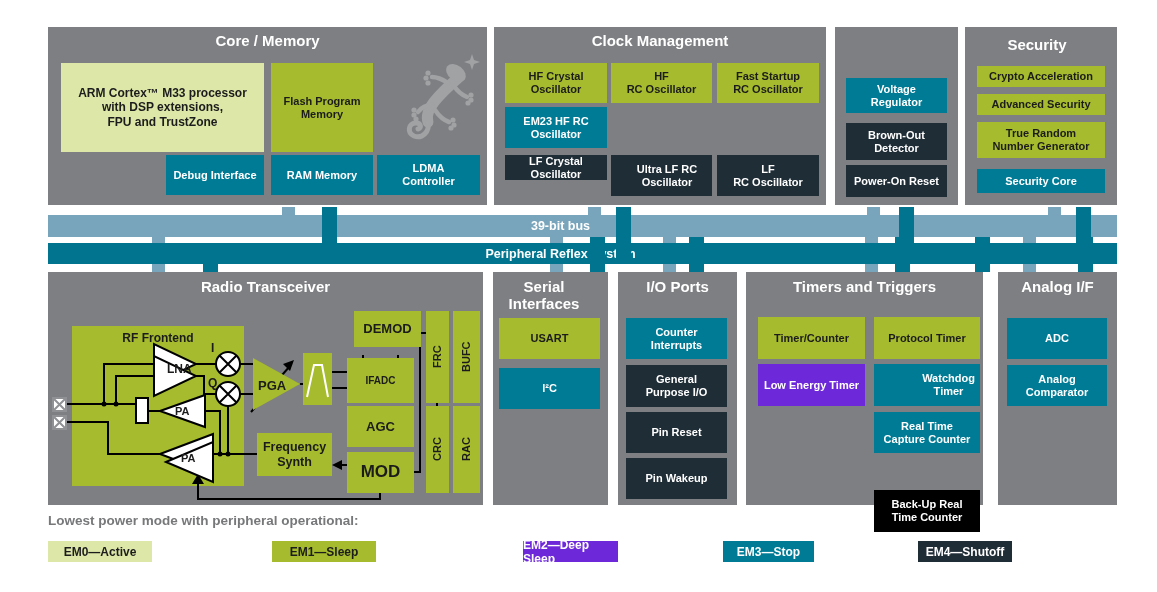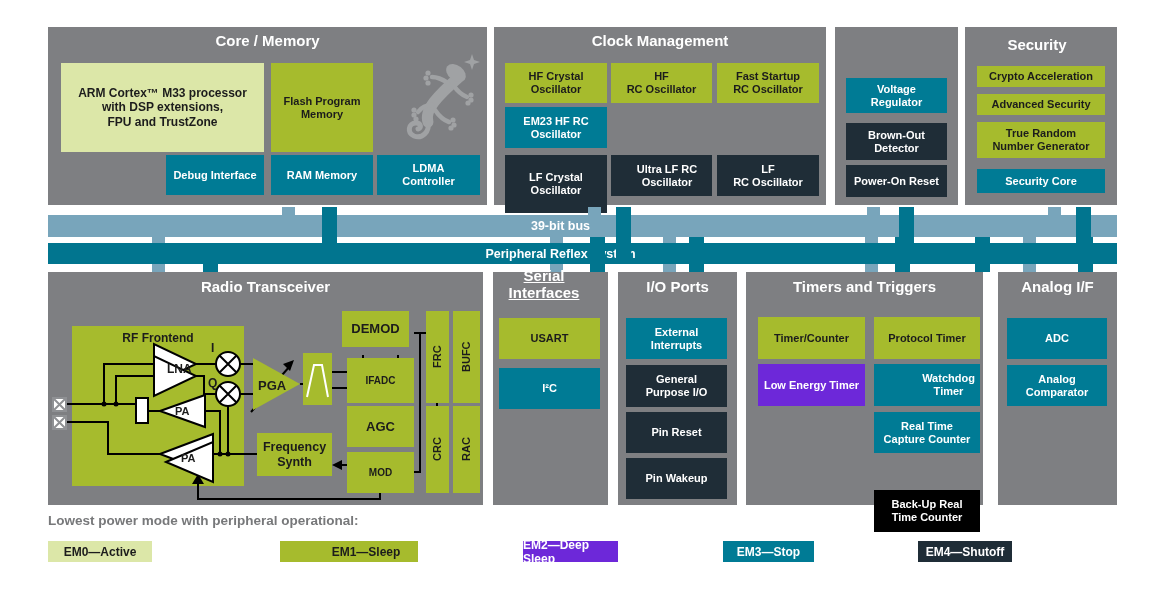--- a/index.html
+++ b/index.html
@@ -82,21 +82,21 @@
   </svg>
 
   <div class="chip em1" style="left:505px;top:63px;width:102px;height:40px;">HF Crystal
 Oscillator</div>
   <div class="chip em1" style="left:611px;top:63px;width:101px;height:40px;">HF
 RC Oscillator</div>
   <div class="chip em1" style="left:717px;top:63px;width:102px;height:40px;">Fast Startup
 RC Oscillator</div>
   <div class="chip em3" style="left:505px;top:107px;width:102px;height:41px;">EM23 HF RC
 Oscillator</div>
-  <div class="chip em4" style="left:505px;top:155px;width:102px;height:58px;">LF Crystal
+  <div class="chip em4" style="left:505px;top:155px;width:102px;height:25px;">LF Crystal
 Oscillator</div>
   <div class="chip em4" style="left:611px;top:155px;width:101px;height:41px;padding-left:12px;">Ultra LF RC
 Oscillator</div>
   <div class="chip em4" style="left:717px;top:155px;width:102px;height:41px;">LF
 RC Oscillator</div>
 
   <div class="chip em3" style="left:846px;top:78px;width:101px;height:35px;">Voltage
 Regulator</div>
   <div class="chip em4" style="left:846px;top:123px;width:101px;height:37px;">Brown-Out
 Detector</div>
@@ -136,21 +136,21 @@
   <div class="stub stub-lb z0" style="left:1023px;top:226px;width:13px;height:46px;"></div>
   <div class="stub stub-teal z3" style="left:1078px;top:237px;width:15px;height:35px;"></div>
 
   <div class="block" style="left:48px;top:272px;width:435px;height:233px;"></div>
   <div class="block" style="left:493px;top:272px;width:115px;height:233px;"></div>
   <div class="block" style="left:618px;top:272px;width:119px;height:233px;"></div>
   <div class="block" style="left:746px;top:272px;width:237px;height:233px;"></div>
   <div class="block" style="left:998px;top:272px;width:119px;height:233px;"></div>
 
   <div class="block-title" style="left:48px;top:279px;width:435px;">Radio Transceiver</div>
-  <div class="block-title" style="left:493px;top:268px;width:102px;text-decoration:underline;">Serial
+  <div class="block-title" style="left:493px;top:279px;width:102px;">Serial
 Interfaces</div>
   <div class="block-title" style="left:618px;top:279px;width:119px;">I/O Ports</div>
   <div class="block-title" style="left:746px;top:279px;width:237px;">Timers and Triggers</div>
   <div class="block-title" style="left:998px;top:279px;width:119px;">Analog I/F</div>
 
   <svg style="position:absolute;left:48px;top:272px;" width="435" height="233" viewBox="0 0 435 233">
     <rect x="24" y="54" width="172" height="160" fill="#a6bb2d"></rect>
     <text x="110" y="70" font-size="12" text-anchor="middle">RF Frontend</text>
 
     <g stroke="#000" stroke-width="2" fill="none">
@@ -213,35 +213,35 @@
     <polyline points="259,125 266,93 274,93 280,125" stroke="#fff" stroke-width="2" fill="none"></polyline>
 
     <text x="119" y="101" font-size="12">LNA</text>
     <text x="127" y="143" font-size="11">PA</text>
     <text x="133" y="190" font-size="11">PA</text>
     <text x="163" y="80" font-size="12">I</text>
     <text x="160" y="115" font-size="12">Q</text>
     <text x="210" y="118" font-size="13">PGA</text>
   </svg>
 
-  <div class="chip em1" style="left:342px;top:311px;width:67px;height:36px;font-size:13px;">DEMOD</div>
+  <div class="chip em1" style="left:354px;top:311px;width:67px;height:36px;font-size:13px;">DEMOD</div>
   <div class="chip em1" style="left:347px;top:358px;width:67px;height:45px;font-size:10px;">IFADC</div>
   <div class="chip em1" style="left:347px;top:406px;width:67px;height:41px;font-size:13px;">AGC</div>
-  <div class="chip em1" style="left:347px;top:452px;width:67px;height:41px;font-size:10px;">MOD</div>
+  <div class="chip em1" style="left:347px;top:452px;width:67px;height:41px;font-size:17px;">MOD</div>
   <div class="chip em1" style="left:257px;top:433px;width:75px;height:43px;font-size:12.5px;">Frequency
 Synth</div>
   <div class="chip em1 chip-vert" style="left:426px;top:311px;width:23px;height:92px;">FRC</div>
   <div class="chip em1 chip-vert" style="left:453px;top:311px;width:27px;height:92px;">BUFC</div>
   <div class="chip em1 chip-vert" style="left:426px;top:406px;width:23px;height:87px;">CRC</div>
   <div class="chip em1 chip-vert" style="left:453px;top:406px;width:27px;height:87px;">RAC</div>
 
   <div class="chip em1" style="left:499px;top:318px;width:101px;height:41px;">USART</div>
   <div class="chip em3" style="left:499px;top:368px;width:101px;height:41px;">I²C</div>
 
-  <div class="chip em3" style="left:626px;top:318px;width:101px;height:41px;">External
+  <div class="chip em3" style="left:626px;top:318px;width:101px;height:41px;">Counter
 Interrupts</div>
   <div class="chip em4" style="left:626px;top:365px;width:101px;height:42px;">General
 Purpose I/O</div>
   <div class="chip em4" style="left:626px;top:412px;width:101px;height:41px;">Pin Reset</div>
   <div class="chip em4" style="left:626px;top:458px;width:101px;height:41px;">Pin Wakeup</div>
 
   <div class="chip em1" style="left:758px;top:317px;width:107px;height:42px;">Timer/Counter</div>
   <div class="chip em2" style="left:758px;top:364px;width:107px;height:42px;">Low Energy Timer</div>
   <div class="chip em1" style="left:874px;top:317px;width:106px;height:42px;">Protocol Timer</div>
   <div class="chip em3" style="left:874px;top:364px;width:106px;height:42px;padding-left:44px;">Watchdog Timer</div>
@@ -249,18 +249,18 @@
 Capture Counter</div>
   <div class="chip emblack" style="left:874px;top:458px;width:106px;height:42px;margin-top:32px;">Back-Up Real
 Time Counter</div>
 
   <div class="chip em3" style="left:1007px;top:318px;width:100px;height:41px;">ADC</div>
   <div class="chip em3" style="left:1007px;top:365px;width:100px;height:41px;">Analog
 Comparator</div>
 
   <div id="legend-caption">Lowest power mode with peripheral operational:</div>
   <div class="legend-chip em0" style="left:48px;width:104px;">EM0—Active</div>
-  <div class="legend-chip em1" style="left:280px;width:104px;padding-left:34px;">EM1—Sleep</div>
+  <div class="legend-chip em1" style="left:272px;width:104px;">EM1—Sleep</div>
   <div class="legend-chip em2" style="left:523px;width:95px;">EM2—Deep Sleep</div>
   <div class="legend-chip em3" style="left:723px;width:91px;">EM3—Stop</div>
   <div class="legend-chip em4" style="left:918px;width:94px;">EM4—Shutoff</div>
 
 </div>
 
 </body></html>

